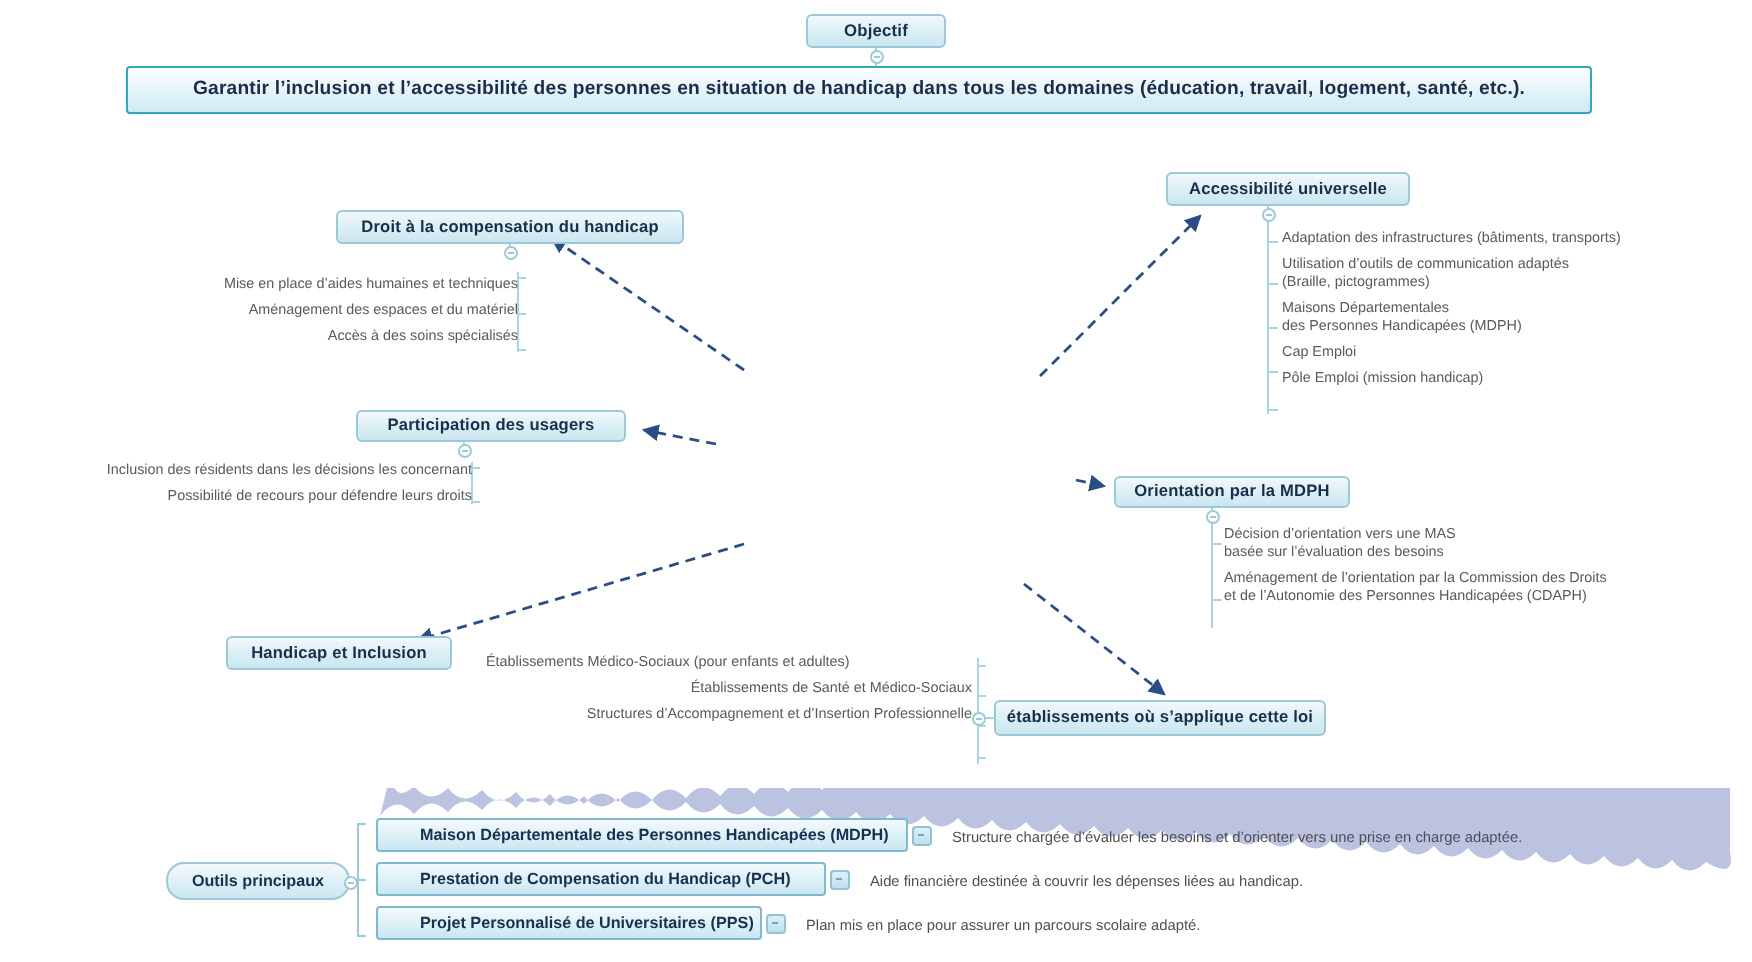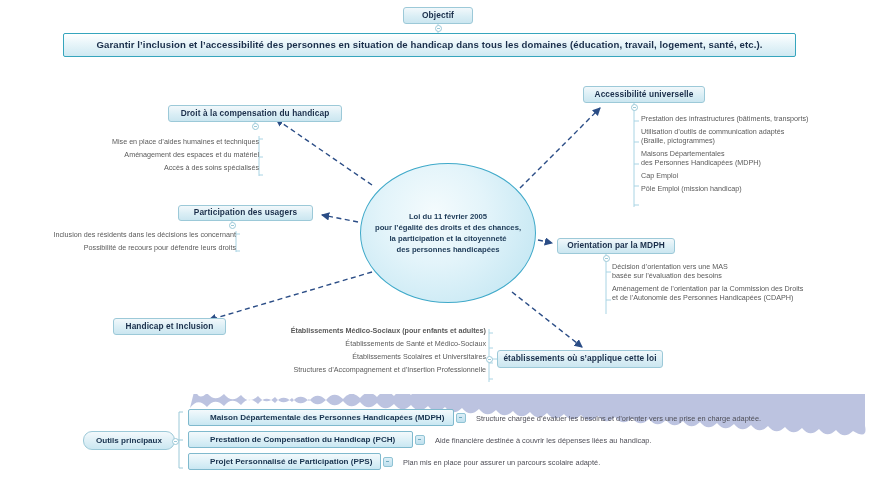--- a/index.html
+++ b/index.html
@@ -166,49 +166,41 @@
     <line x1="232" y1="221" x2="232" y2="228" stroke="#a9d4e4" stroke-width="1"></line>
     <line x1="634" y1="103" x2="634" y2="109" stroke="#a9d4e4" stroke-width="1"></line>
     <line x1="606" y1="254" x2="606" y2="259" stroke="#a9d4e4" stroke-width="1"></line>
   </svg>
 
   <div class="node" id="objectif-node">Objectif</div>
   <div class="dot" style="left:435px;top:25px;"></div>
 
   <div class="node" id="banner">Garantir l’inclusion et l’accessibilité des personnes en situation de handicap dans tous les domaines (éducation, travail, logement, santé, etc.).</div>
 
-  <div id="circle">
-    <div class="ctext">
-      <span>Loi du 11 février 2005</span><br>
-      <span>pour l’égalité des droits et des chances,</span><br>
-      <span>la participation et la citoyenneté</span><br>
-      <span>des personnes handicapées</span>
-    </div>
-  </div>
 
   <div class="node" id="n-droit">Droit à la compensation du handicap</div>
   <div class="dot" style="left:252px;top:123px;"></div>
   <div class="sublist" id="sub-droit">
     <span class="row" style="display:block;text-align:right;">Mise en place d’aides humaines et techniques</span>
     <span class="row" style="display:block;text-align:right;">Aménagement des espaces et du matériel</span>
     <span class="row" style="display:block;text-align:right;">Accès à des soins spécialisés</span>
   </div>
 
   <div class="node" id="n-partic">Participation des usagers</div>
   <div class="dot" style="left:229px;top:222px;"></div>
   <div class="sublist" id="sub-partic">
     <span class="row" style="display:block;text-align:right;">Inclusion des résidents dans les décisions les concernant</span>
     <span class="row" style="display:block;text-align:right;">Possibilité de recours pour défendre leurs droits</span>
   </div>
 
   <div class="node" id="n-access">Accessibilité universelle</div>
   <div class="dot" style="left:631px;top:104px;"></div>
   <div class="sublist" id="sub-access">
     <span class="row">
-      <span class="l2">Prestation des infrastructures (bâtiments, transports)</span>
+      <span class="l2">Adaptation des infrastructures (bâtiments, transports)</span>
     </span>
     <span class="row">
       <span class="l2">Utilisation d’outils de communication adaptés</span>
       <span class="l2">(Braille, pictogrammes)</span>
     </span>
     <span class="row">
       <span class="l2">Maisons Départementales</span>
       <span class="l2">des Personnes Handicapées (MDPH)</span>
     </span>
     <span class="row">
@@ -230,23 +222,22 @@
       <span class="l2">Aménagement de l’orientation par la Commission des Droits</span>
       <span class="l2">et de l’Autonomie des Personnes Handicapées (CDAPH)</span>
     </span>
   </div>
 
   <div class="node" id="n-handicap">Handicap et Inclusion</div>
 
   <div class="node" id="n-etab">établissements où s’applique cette loi</div>
   <div class="dot" style="left:486px;top:356px;"></div>
   <div class="sublist" id="sub-etab">
-    <span class="row" style="display:block;text-align:right;font-weight:bold;">Établissements Médico-Sociaux (pour enfants et adultes)</span>
+    <span class="row" style="display:block;">Établissements Médico-Sociaux (pour enfants et adultes)</span>
     <span class="row" style="display:block;text-align:right;">Établissements de Santé et Médico-Sociaux</span>
-    <span class="row" style="display:block;text-align:right;">Établissements Scolaires et Universitaires</span>
     <span class="row" style="display:block;text-align:right;">Structures d’Accompagnement et d’Insertion Professionnelle</span>
   </div>
 
   <div id="cloud">
     <svg width="692" height="82" viewBox="0 0 692 82">
       <path d="M10,14
                q8,-11 17,-1 q8,-10 17,-1 q8,-10 17,-1 q8,-10 17,-1 q8,-10 17,-1 q8,-10 17,-1
                q8,-10 17,-1 q8,-10 17,-1 q8,-10 17,-1 q8,-10 17,-1 q8,-10 17,-1 q8,-10 17,-1
                q8,-10 17,-1 q8,-10 17,-1 q8,-10 17,-1 q8,-10 17,-1 q8,-10 17,-1 q8,-10 17,-1
                q8,-10 17,-1 q8,-10 17,-1 q8,-10 17,-1 q8,-10 17,-1 q8,-10 17,-1 q8,-10 17,-1
@@ -269,17 +260,17 @@
   <div class="dot" style="left:172px;top:438px;"></div>
 
   <div class="tool" style="left:188px;top:409px;width:266px;">Maison Départementale des Personnes Handicapées (MDPH)</div>
   <div class="tool-dot" style="left:456px;top:413px;"></div>
   <div class="tool-desc" style="left:476px;top:414px;">Structure chargée d’évaluer les besoins et d’orienter vers une prise en charge adaptée.</div>
 
   <div class="tool" style="left:188px;top:431px;width:225px;">Prestation de Compensation du Handicap (PCH)</div>
   <div class="tool-dot" style="left:415px;top:435px;"></div>
   <div class="tool-desc" style="left:435px;top:436px;">Aide financière destinée à couvrir les dépenses liées au handicap.</div>
 
-  <div class="tool" style="left:188px;top:453px;width:193px;">Projet Personnalisé de Participation (PPS)</div>
+  <div class="tool" style="left:188px;top:453px;width:193px;">Projet Personnalisé de Universitaires (PPS)</div>
   <div class="tool-dot" style="left:383px;top:457px;"></div>
   <div class="tool-desc" style="left:403px;top:458px;">Plan mis en place pour assurer un parcours scolaire adapté.</div>
 
 </div>
 
 </body></html>

